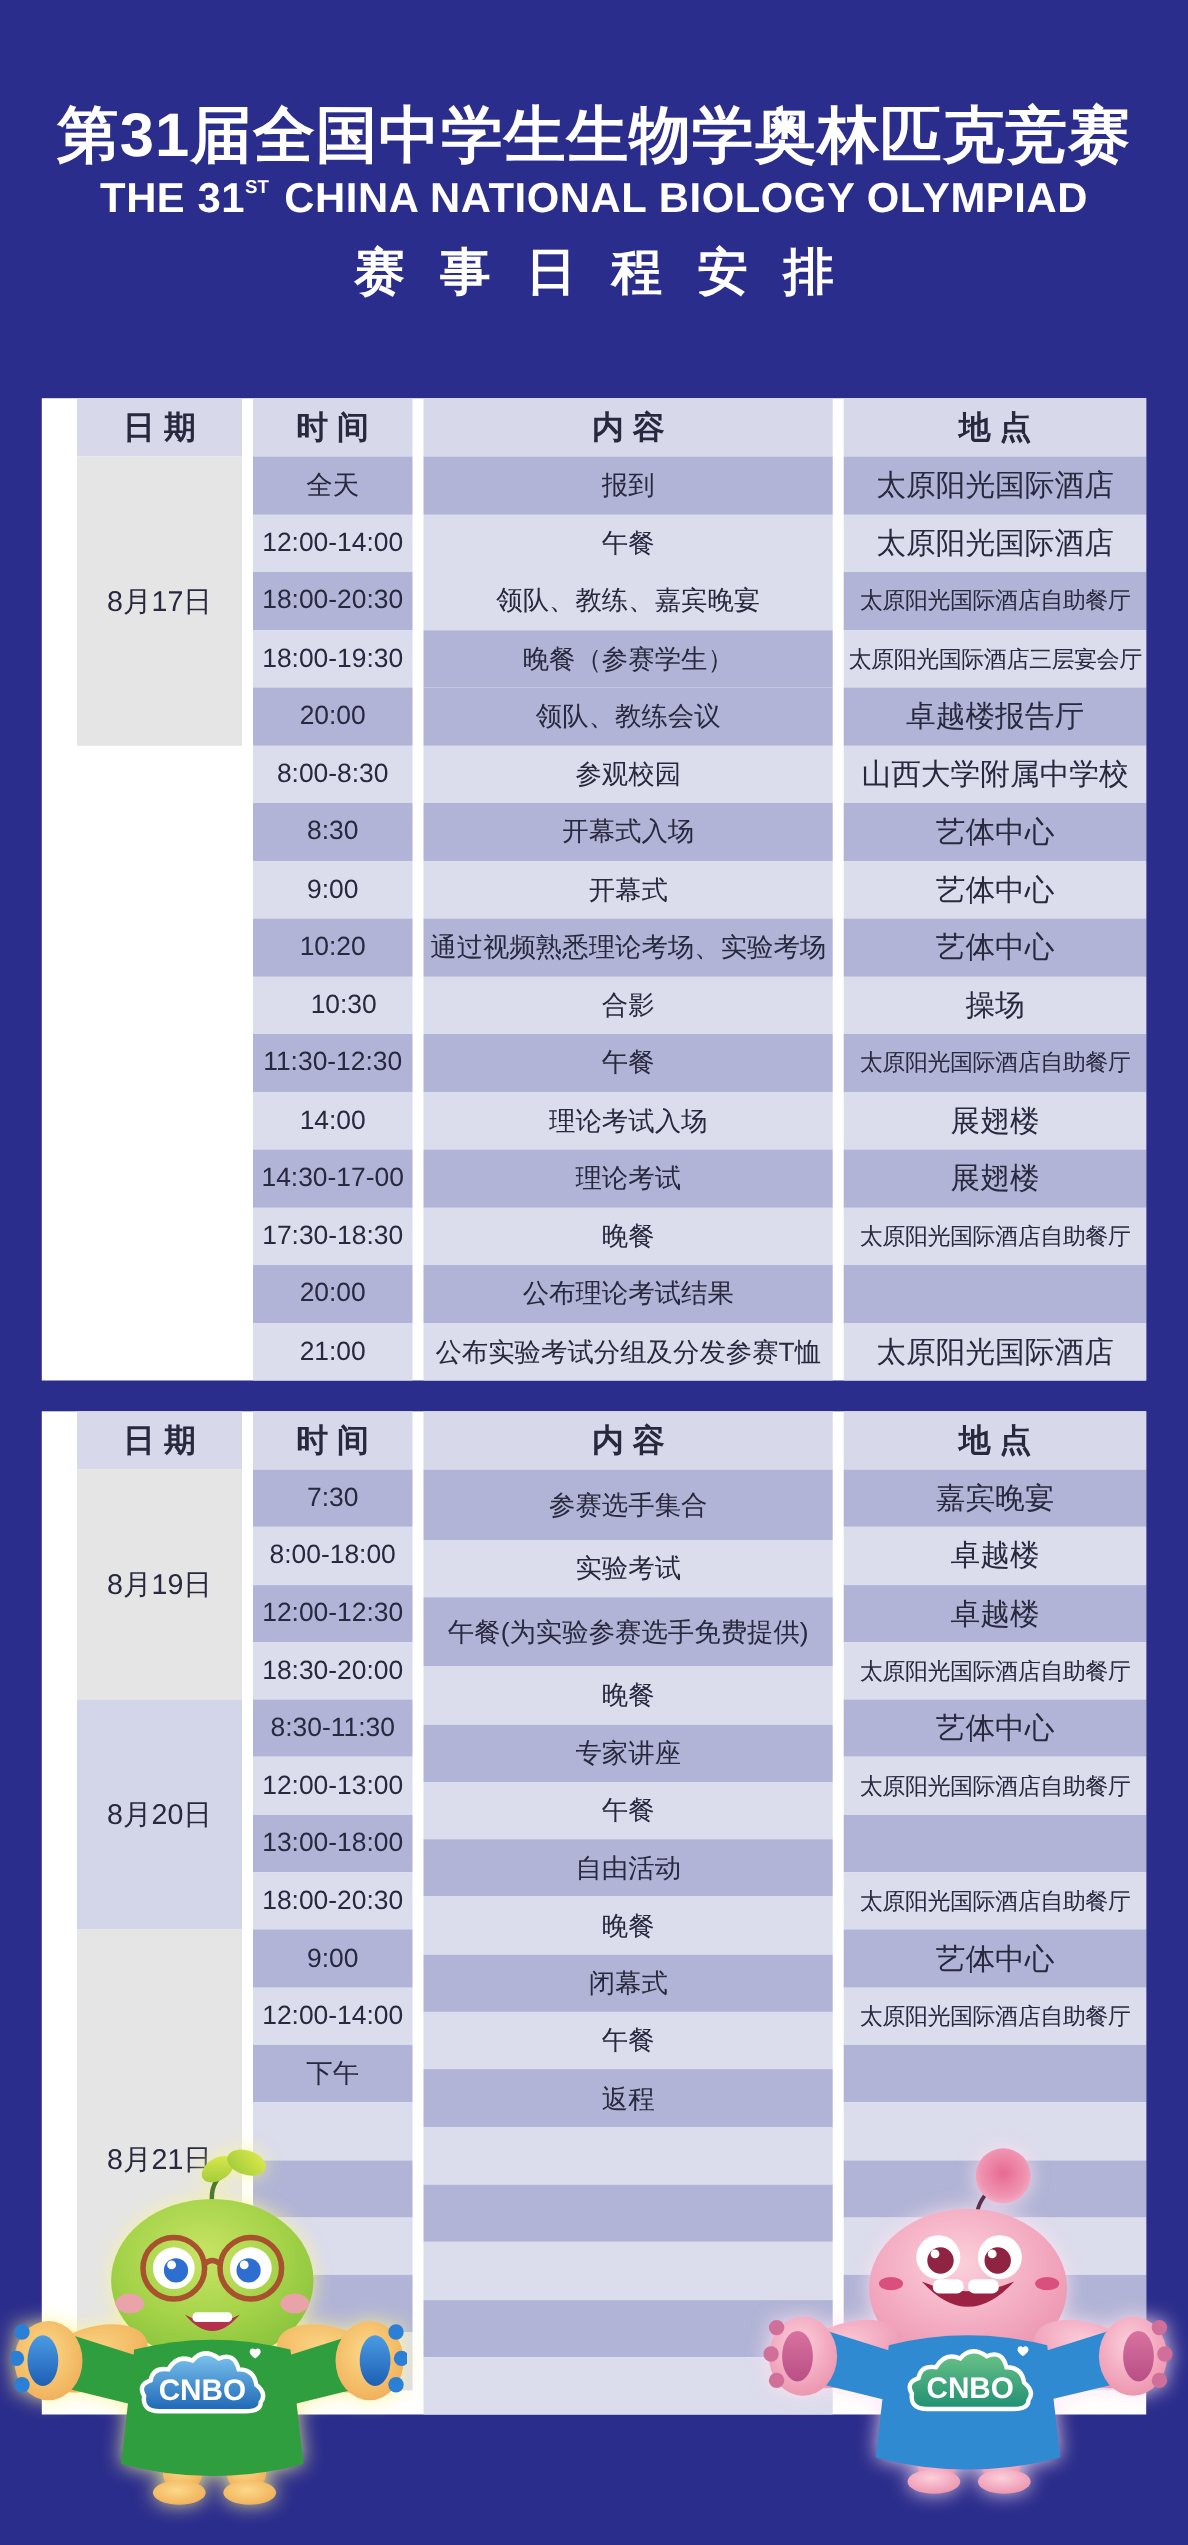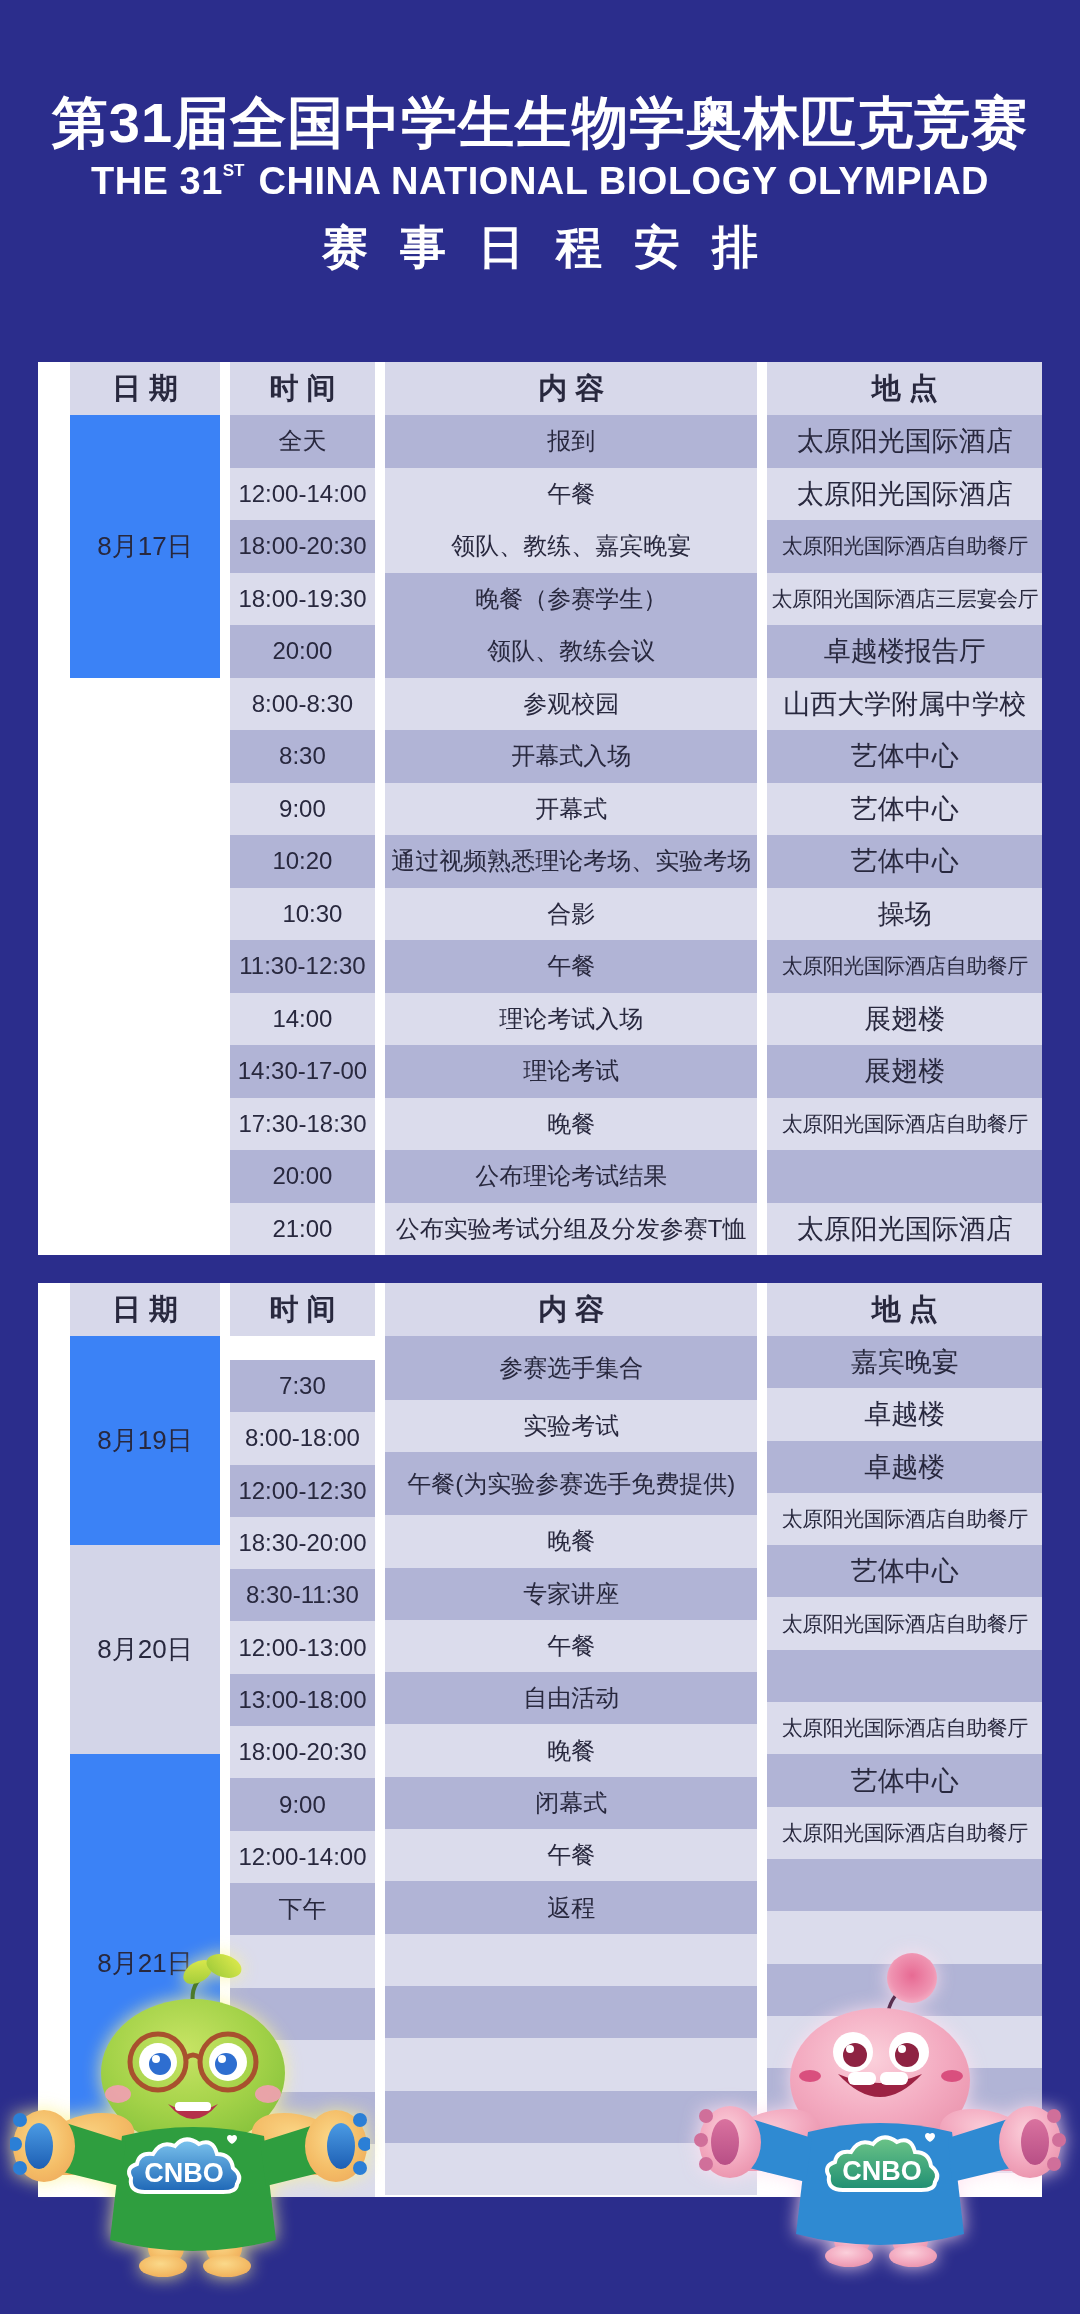--- a/index.html
+++ b/index.html
@@ -37,21 +37,21 @@
   .c-time{width:150px;}
   .c-content{width:385px;}
   .c-loc{width:284px;}
   .cell{
     display:flex; align-items:center; justify-content:center;
     color:#28283e; white-space:nowrap; overflow:visible;
   }
   .hdr{height:53px; background:#d7d8ea; font-size:29px; font-weight:700;}
   .r-dark{background:#b1b4d6;}
   .r-light{background:#dbdcec;}
-  .g-dark{background:#3b82f6;}
+  .g-dark{background:#e5e5e5;}
   .g-light{background:#d3d5e8;}
   .date-cell{font-size:26px; font-weight:500;}
   .time-cell{font-size:24px; font-weight:500;}
   .content-cell{font-size:24px; font-weight:500;}
   .loc-cell{font-size:27px; font-weight:500;}
   .loc-cell.tight{font-size:21px; letter-spacing:-0.5px;}
   
   .mascot{position:absolute;}
   .mascot-green{left:10px; top:1948px; filter:drop-shadow(0 0 9px rgba(252,244,150,0.85));}
   .mascot-pink{left:688px; top:1948px; filter:drop-shadow(0 0 9px rgba(255,224,240,0.85));}
@@ -132,21 +132,21 @@
       </div>
       <div class="sched-table" style="top: 1283px;">
         <div class="col c-date">
           <div class="cell hdr">日 期</div>
           <div class="cell date-cell g-dark" style="height: 209.2px;">8月19日</div>
           <div class="cell date-cell g-light" style="height: 209.2px;">8月20日</div>
           <div class="cell date-cell g-dark" style="height: 418.4px;">8月21日</div>
         </div>
         <div class="col c-time">
           <div class="cell hdr">时 间</div>
-          <div class="cell time-cell r-dark" style="height: 52.3px; margin-top: 24px;">7:30</div>
+          <div class="cell time-cell r-dark" style="height: 52.3px;">7:30</div>
           <div class="cell time-cell r-light" style="height: 52.3px;">8:00-18:00</div>
           <div class="cell time-cell r-dark" style="height: 52.3px;">12:00-12:30</div>
           <div class="cell time-cell r-light" style="height: 52.3px;">18:30-20:00</div>
           <div class="cell time-cell r-dark" style="height: 52.3px;">8:30-11:30</div>
           <div class="cell time-cell r-light" style="height: 52.3px;">12:00-13:00</div>
           <div class="cell time-cell r-dark" style="height: 52.3px;">13:00-18:00</div>
           <div class="cell time-cell r-light" style="height: 52.3px;">18:00-20:30</div>
           <div class="cell time-cell r-dark" style="height: 52.3px;">9:00</div>
           <div class="cell time-cell r-light" style="height: 52.3px;">12:00-14:00</div>
           <div class="cell time-cell r-dark" style="height: 52.3px;">下午</div>

